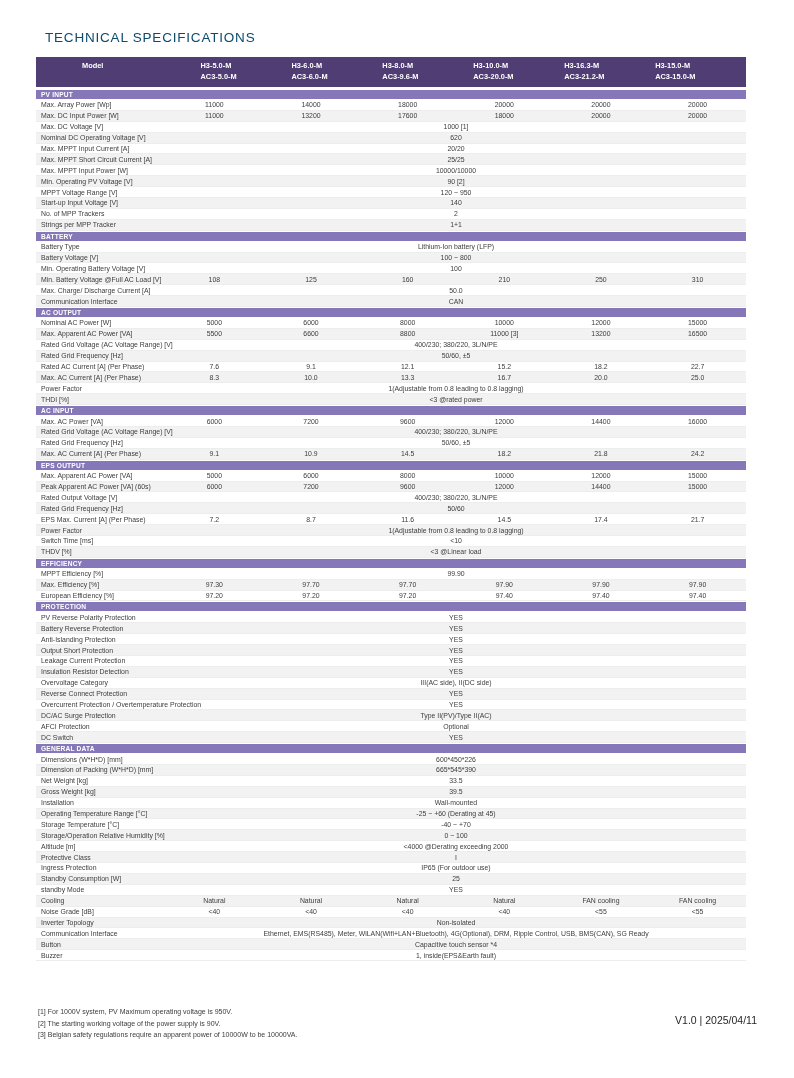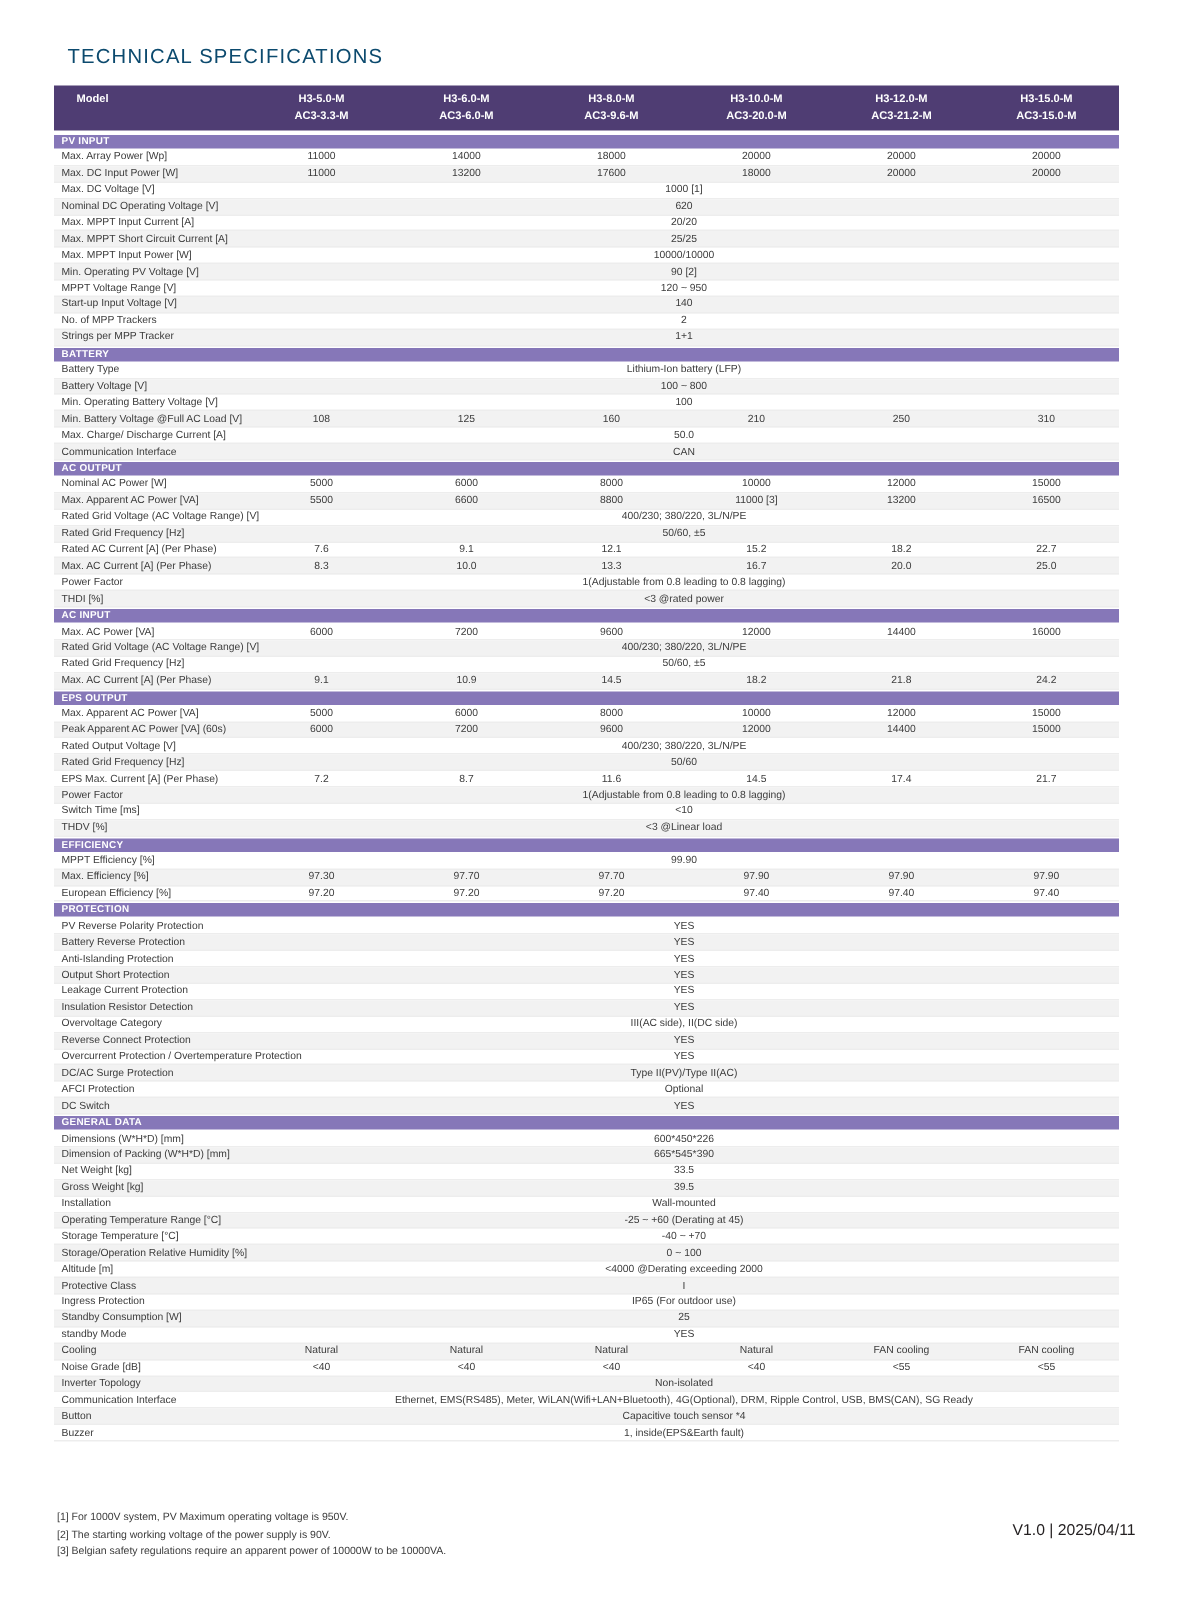--- a/index.html
+++ b/index.html
@@ -12,22 +12,22 @@
     font-family: "Liberation Sans", sans-serif;
   }
 
   .spec-table { position: absolute; left: 36px; top: 57px; width: 710px; }
 
   .model-header {
     display: flex; background: var(--header-bg, #4f3d73);
     color: #ffffff; font-weight: bold; font-size: 7.4px;
     padding: 3px 0 4px 0;
   }
-  .model-label { width: 130px; padding-left: 15px; padding-top: 1px; }
-  .model-col { width: 96.66px; text-align: center; line-height: 1.55; }
+  .model-label { width: 130px; padding-left: 4px; padding-top: 1px; margin-left: 42px; }
+  .model-col { width: 96.66px; text-align: left; line-height: 1.55; }
 
   .section-bar {
     background: var(--section-bg, #8677b8); color: #ffffff;
     font-weight: bold; font-size: 6.6px; line-height: 9px; height: 9px;
     padding-left: 5px; margin: 1px 0; letter-spacing: 0.2px;
   }
   .section:first-of-type .section-bar { margin-top: 3px; }
 
   .row {
     display: flex; align-items: center; height: 10.9px;
@@ -55,36 +55,36 @@
 <div class="page">
 
   <div class="page-title">TECHNICAL SPECIFICATIONS</div>
 
   <div class="spec-table">
     <div class="model-header">
       <div class="model-label">Model</div>
 
     <div class="model-col">
           <div class="">H3-5.0-M</div>
-          <div class="">AC3-3.3-M</div>
+          <div class="">AC3-5.0-M</div>
         </div>
         <div class="model-col">
           <div class="">H3-6.0-M</div>
           <div class="">AC3-6.0-M</div>
         </div>
         <div class="model-col">
           <div class="">H3-8.0-M</div>
           <div class="">AC3-9.6-M</div>
         </div>
         <div class="model-col">
           <div class="">H3-10.0-M</div>
           <div class="">AC3-20.0-M</div>
         </div>
         <div class="model-col">
-          <div class="">H3-12.0-M</div>
+          <div class="">H3-16.3-M</div>
           <div class="">AC3-21.2-M</div>
         </div>
         <div class="model-col">
           <div class="">H3-15.0-M</div>
           <div class="">AC3-15.0-M</div>
         </div>
       </div>
     <div id="sections-root">
 
     <div class="section">

